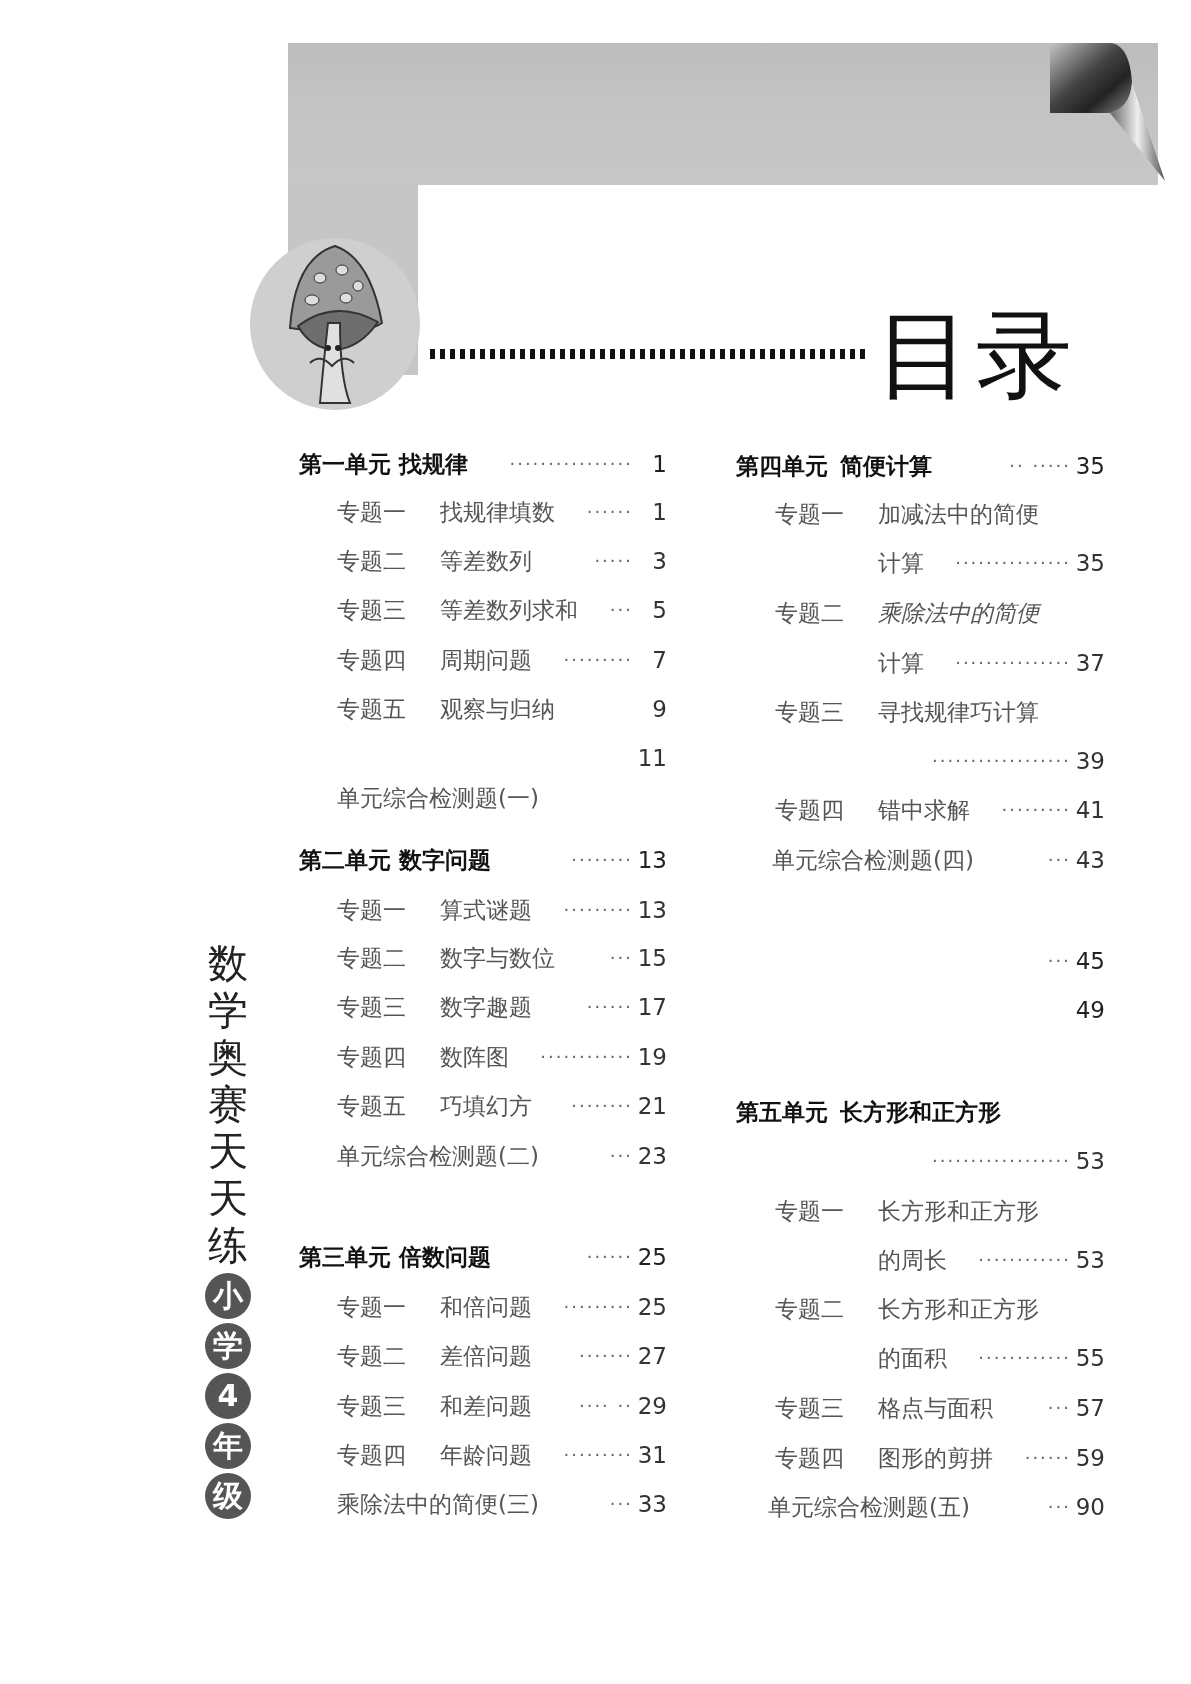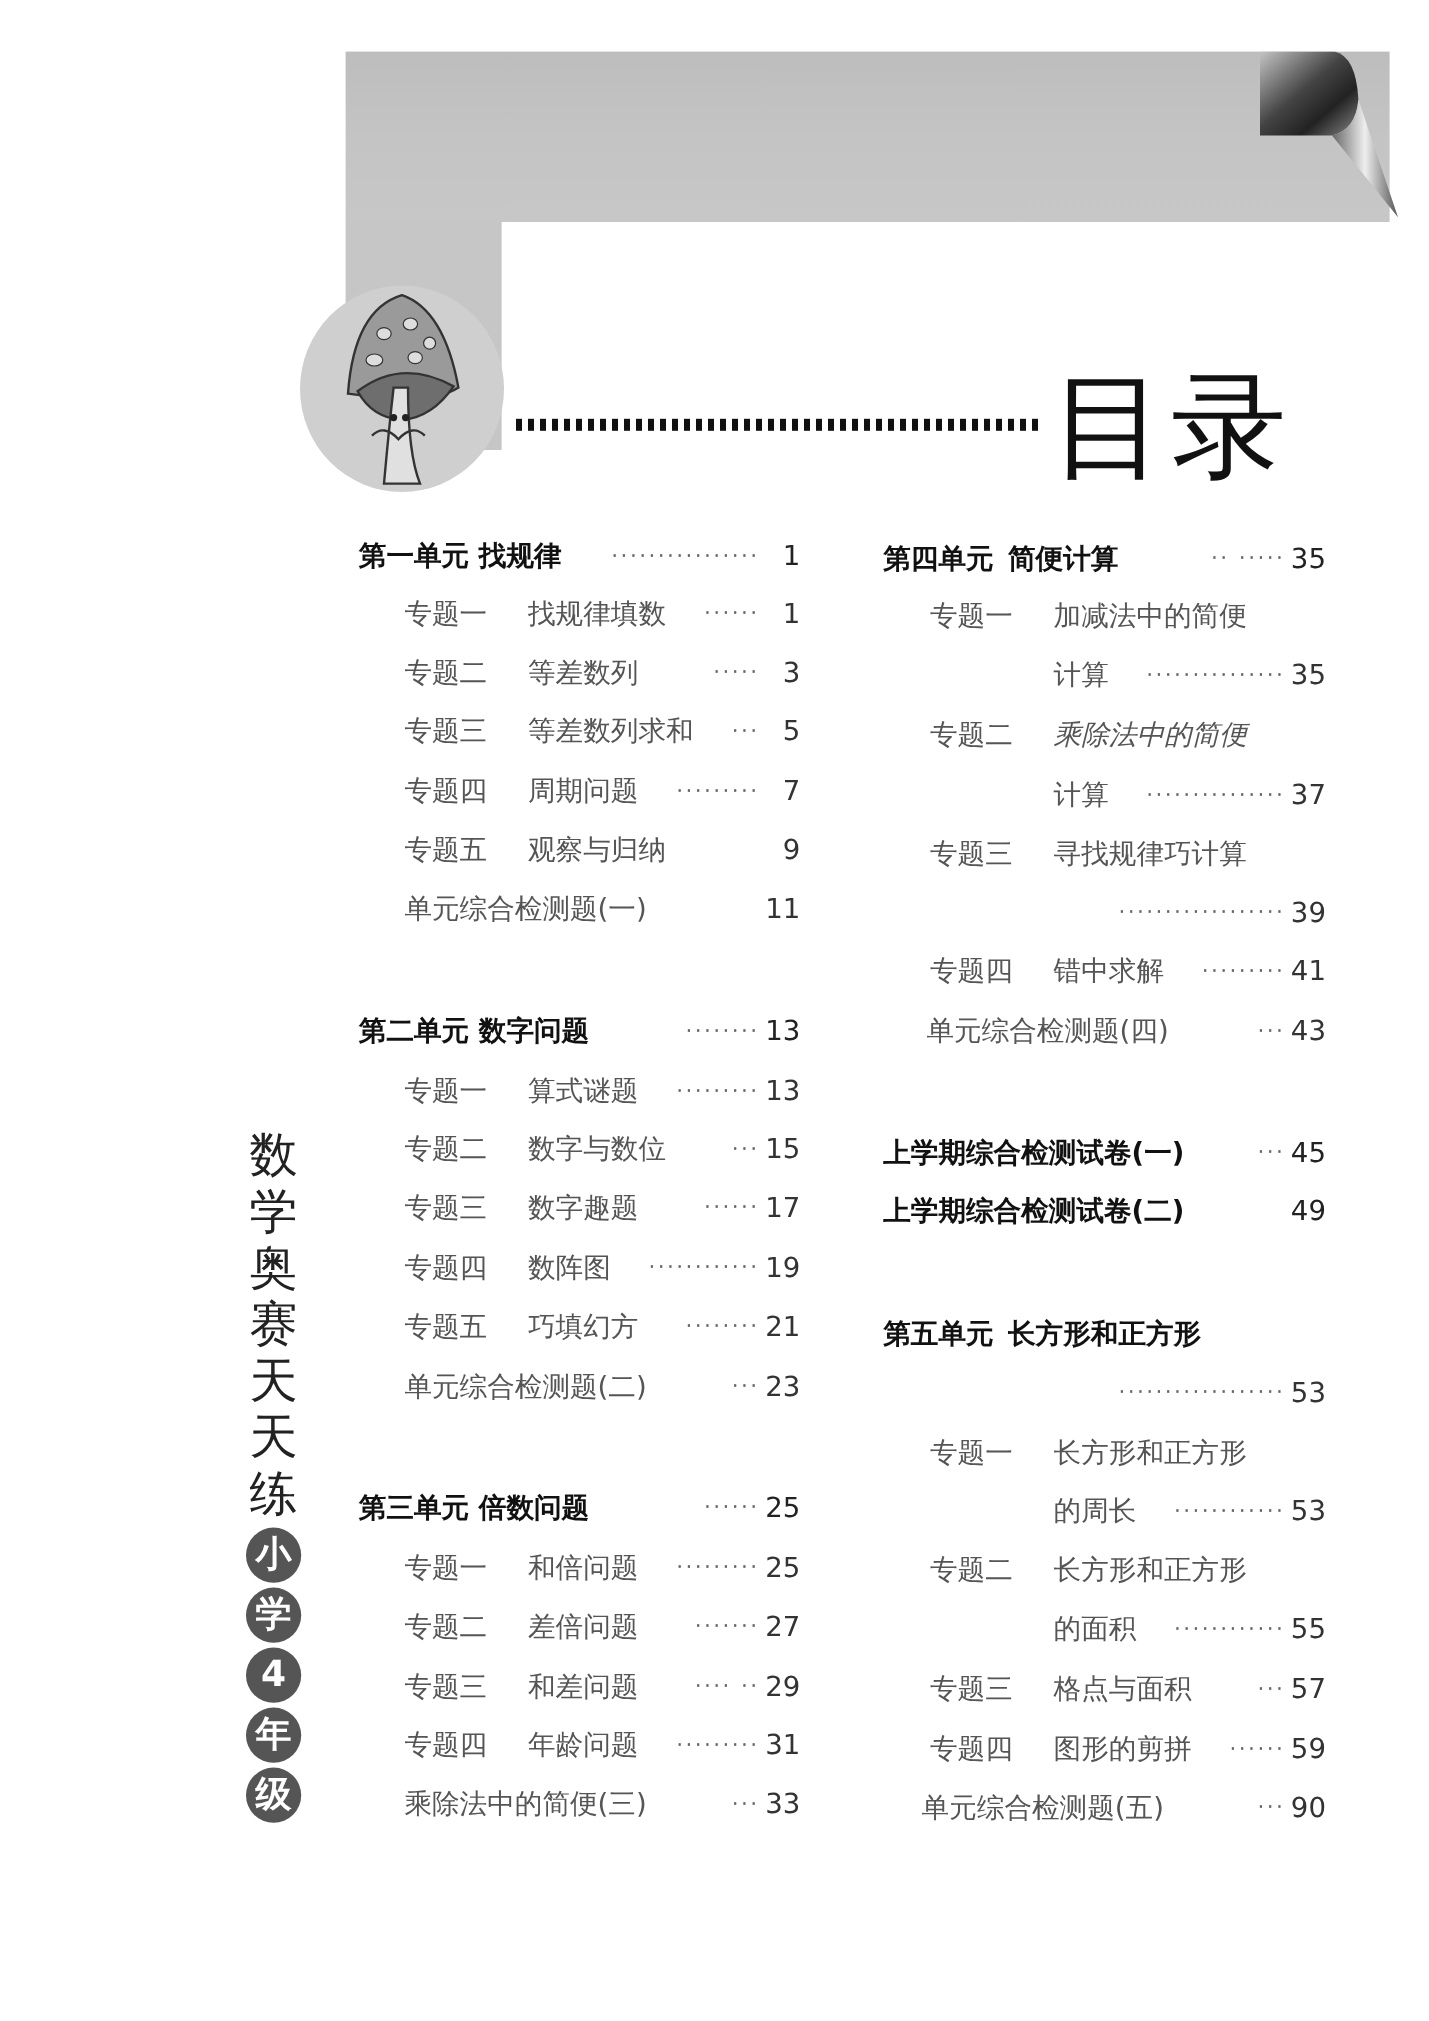--- a/index.html
+++ b/index.html
@@ -137,21 +137,21 @@
       <span class="dots" style="right: 34px;">·········</span>
       <span class="page">7</span>
     </div>
     <div class="row col-left" style="top: 692px;">
       <span class="label" style="left: 38px;">专题五</span>
       <span class="title" style="left: 141px;">观察与归纳</span>
       <span class="dots" style="right: 34px;"></span>
       <span class="page">9</span>
     </div>
     <div class="row col-left" style="top: 741px;">
-      <span class="label" style="left: 38px;">单元综合检测题(一)</span>
+      <span class="label" style="left: 38px; margin-top: 40px;">单元综合检测题(一)</span>
       <span class="title" style="left: 0px;"></span>
       <span class="dots" style="right: 34px;"></span>
       <span class="page">11</span>
     </div>
     <div class="row col-left unit" style="top: 843px;">
       <span class="label" style="left: 0px;">第二单元</span>
       <span class="title" style="left: 100px;">数字问题</span>
       <span class="dots" style="right: 34px;">········</span>
       <span class="page">13</span>
     </div>
@@ -277,27 +277,25 @@
       <span class="dots" style="right: 34px;">·········</span>
       <span class="page">41</span>
     </div>
     <div class="row col-right" style="top: 843px;">
       <span class="label" style="left: 36px;">单元综合检测题(四)</span>
       <span class="title" style="left: 0px;"></span>
       <span class="dots" style="right: 34px;">···</span>
       <span class="page">43</span>
     </div>
     <div class="row col-right unit" style="top: 944px;">
-      <span class="label" style="left: 0px;">上学期综合检测试卷(一)</span>
       <span class="title" style="left: 104px;"></span>
       <span class="dots" style="right: 34px;">···</span>
       <span class="page">45</span>
     </div>
     <div class="row col-right unit" style="top: 993px;">
-      <span class="label" style="left: 0px;">上学期综合检测试卷(二)</span>
       <span class="title" style="left: 104px;"></span>
       <span class="dots" style="right: 34px;"></span>
       <span class="page">49</span>
     </div>
     <div class="row col-right unit" style="top: 1095px;">
       <span class="label" style="left: 0px;">第五单元</span>
       <span class="title" style="left: 104px;">长方形和正方形</span>
       <span class="dots" style="right: 34px;"></span>
       <span class="page"></span>
     </div>

